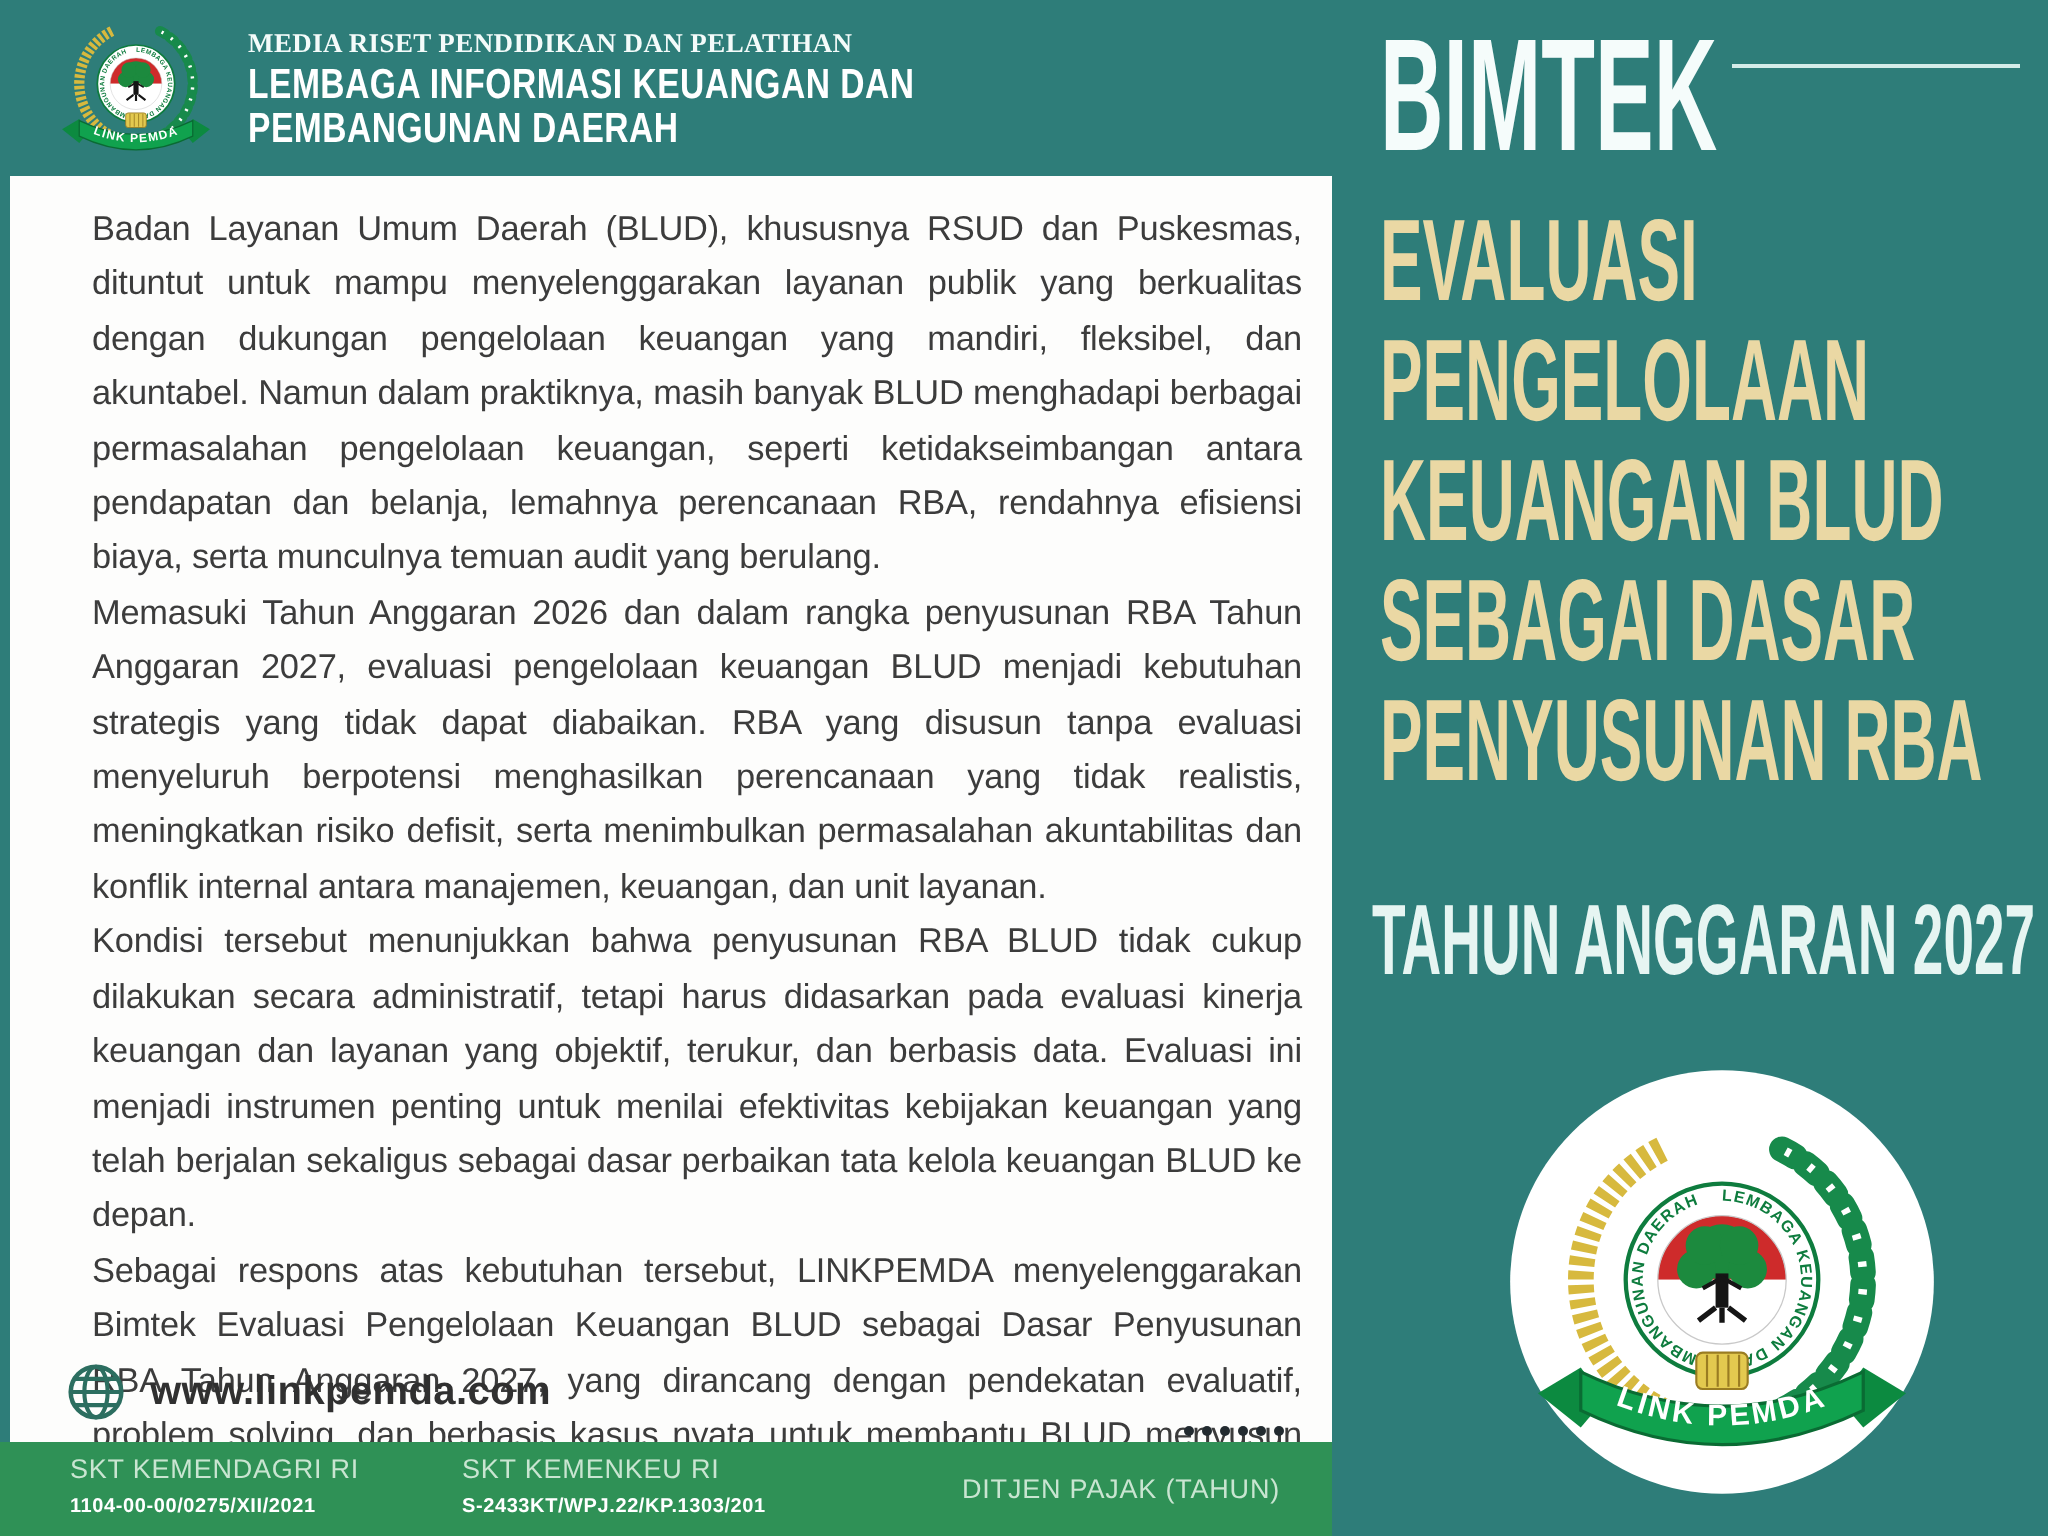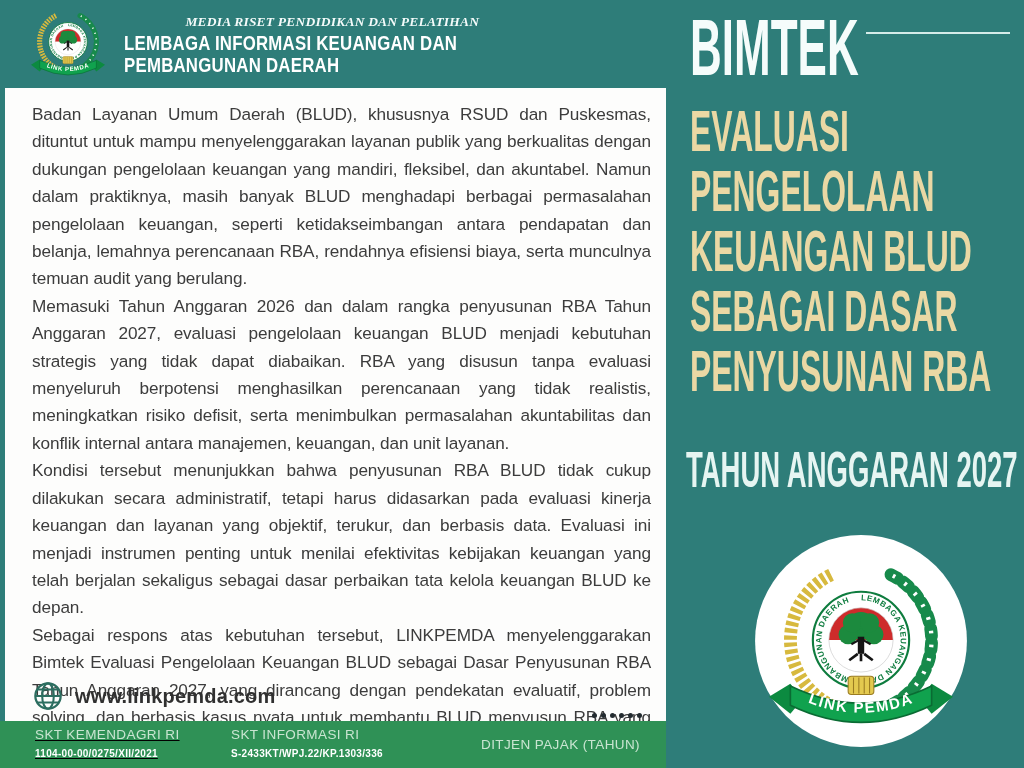--- a/index.html
+++ b/index.html
@@ -9,53 +9,53 @@
     font-family:"Liberation Sans",sans-serif;
     -webkit-font-smoothing:antialiased;
   }
   .poster{position:absolute;inset:0;}
 
   
   .header{position:absolute;left:0;top:0;width:666px;height:88px;display:flex;align-items:center;padding-left:20px;box-sizing:border-box;}
   .header .emblem{width:96px;height:86px;flex:0 0 auto;}
   .header-text{margin-left:8px;margin-top:2px;}
   .tagline{
-    font-family:"Liberation Serif",serif;font-style:italic;font-weight:bold;
-    font-size:13.5px;color:#F4FBFA;letter-spacing:.2px;white-space:nowrap;text-align:center;
+    font-family:"Liberation Serif",serif;font-weight:bold;
+    font-size:13.5px;color:#F4FBFA;letter-spacing:.2px;white-space:nowrap;
   }
   .org-name{margin-top:2px;transform:scaleX(.8);transform-origin:left top;}
   .org-name div{
     font-weight:bold;font-size:21px;line-height:22px;color:#FFFFFF;
     letter-spacing:.3px;white-space:nowrap;
   }
 
   
   .content-panel{
     position:absolute;left:5px;top:88px;width:661px;height:633px;
     background:#FDFDFC;box-sizing:border-box;
-    padding:13px 15px 0 27px;
+    padding:13px 15px 0 41px;
   }
   .content-panel p{
     margin:0;text-align:justify;color:#3C3C3C;
     font-size:17.2px;line-height:27.4px;letter-spacing:-.1px;
   }
   .website-row{position:absolute;left:28px;bottom:10px;display:flex;align-items:center;gap:12px;}
   .globe{width:30px;height:30px;}
   .website-text{font-weight:bold;font-size:20px;color:#303030;letter-spacing:.2px;}
   .dots-row{position:absolute;right:24px;bottom:3px;display:flex;gap:4px;}
   .dots-row i{width:5px;height:5px;border-radius:50%;background:#232B30;display:block;}
 
   
   .footer-bar{
     position:absolute;left:0;top:721px;width:666px;height:47px;
     background:#2F9156;display:flex;align-items:center;
     padding-left:35px;box-sizing:border-box;
   }
   .footer-item{display:flex;flex-direction:column;justify-content:center;}
-  .footer-item.c1{width:196px;text-decoration:underline;}
+  .footer-item.c1{width:196px;}
   .footer-item.c2{width:250px;}
   .f-label{font-size:13.5px;color:#C9E5D1;letter-spacing:.4px;line-height:16px;}
   .f-value{font-size:10px;font-weight:bold;color:#FFFFFF;letter-spacing:.3px;line-height:19px;margin-top:1px;}
 
   
   .sidebar{position:absolute;left:666px;top:0;width:358px;height:768px;}
   .bimtek{
     position:absolute;left:24px;top:6px;
     font-weight:bold;font-size:80px;line-height:84px;color:#F5FCFB;
     transform:scaleX(.55);transform-origin:left top;white-space:nowrap;
@@ -151,22 +151,22 @@
         <i></i>
     </div>
   </div>
 
   <div class="footer-bar">
     <div class="footer-item c1">
       <div class="f-label">SKT KEMENDAGRI RI</div>
       <div class="f-value">1104-00-00/0275/XII/2021</div>
     </div>
     <div class="footer-item c2">
-      <div class="f-label">SKT INFORMASI RI</div>
-      <div class="f-value">S-2433KT/WPJ.22/KP.1303/336</div>
+      <div class="f-label">SKT KEMENKEU RI</div>
+      <div class="f-value">S-2433KT/WPJ.22/KP.1303/201</div>
     </div>
     <div class="footer-item c3">
       <div class="f-label">DITJEN PAJAK (TAHUN)</div>
     </div>
   </div>
 
   <div class="sidebar">
     <div class="bimtek">BIMTEK</div>
     <div class="heading-rule"></div>
 

